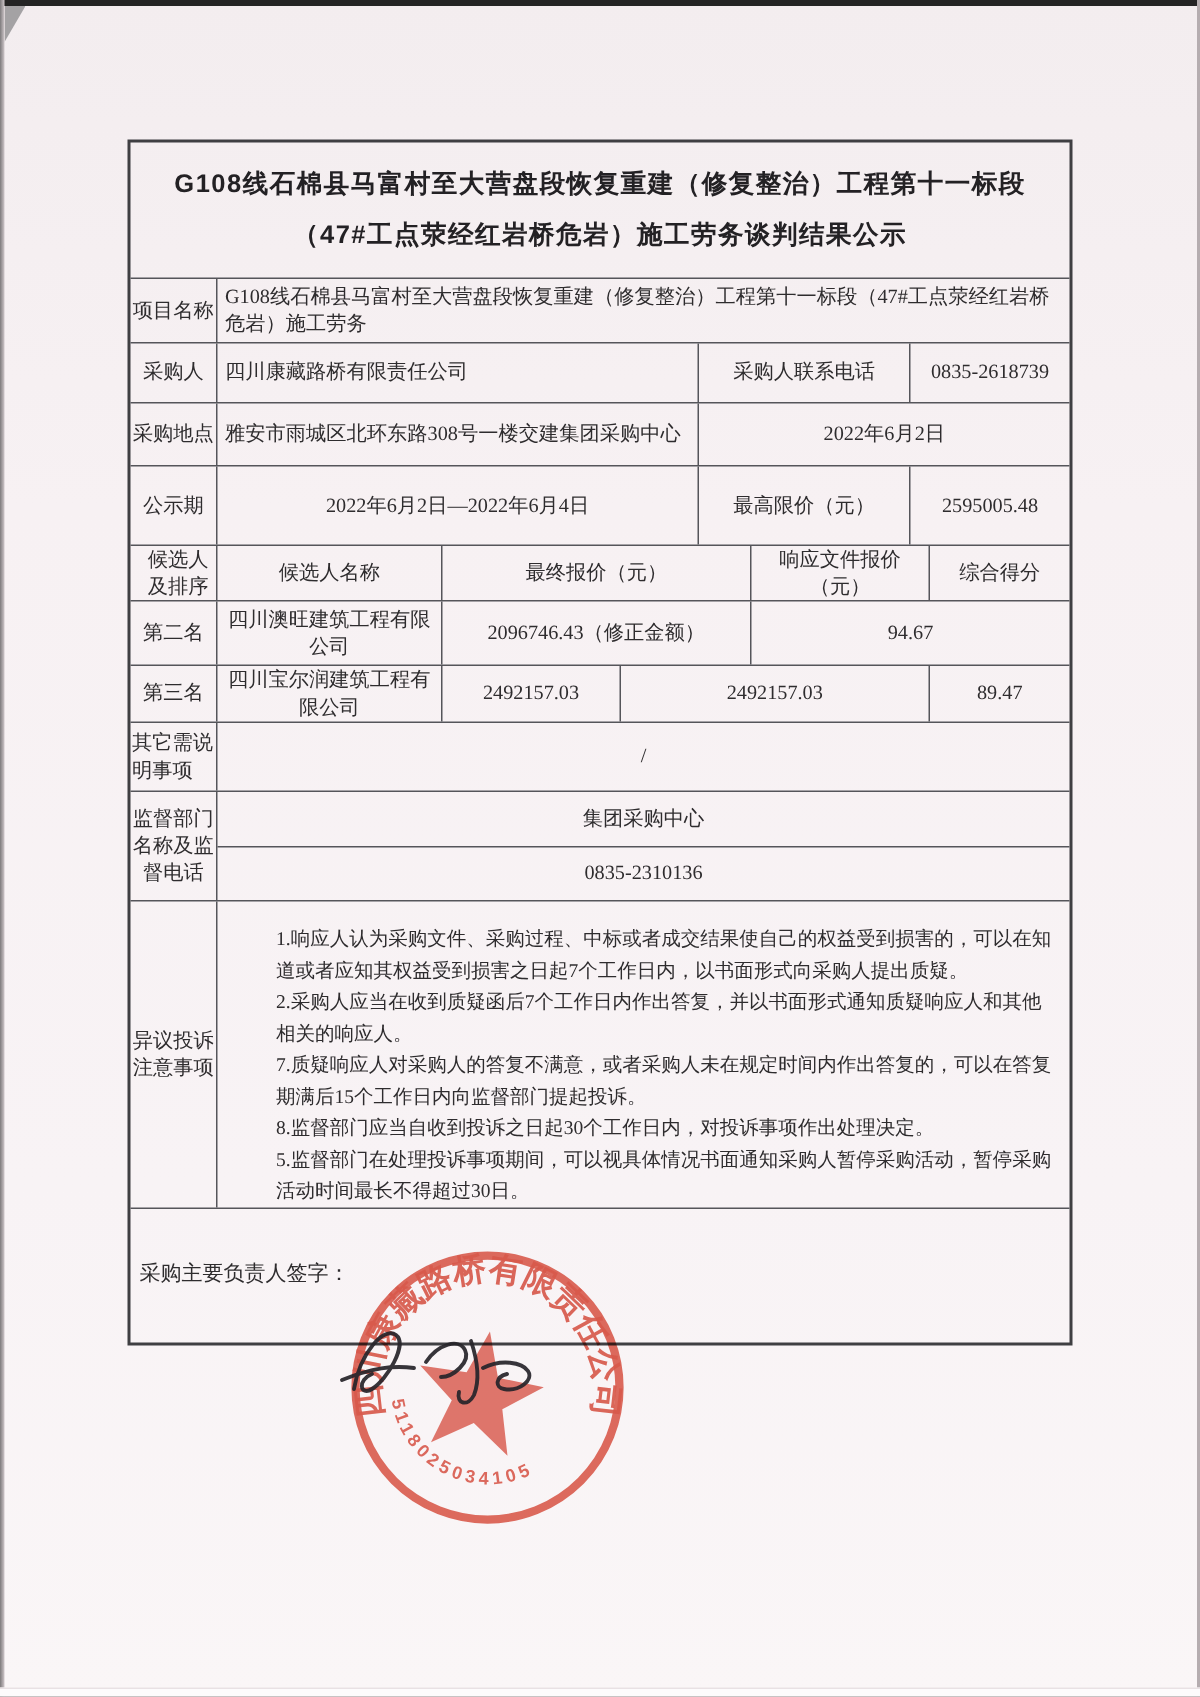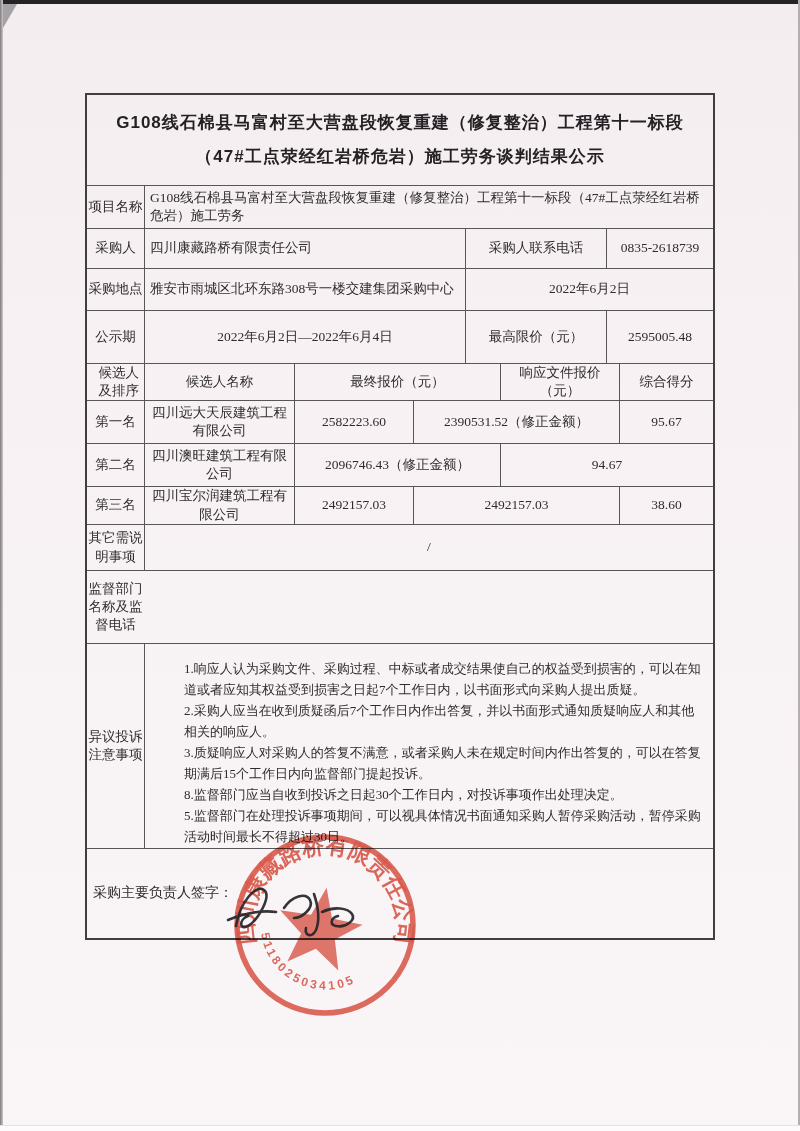--- a/index.html
+++ b/index.html
@@ -101,58 +101,55 @@
     </div>
 
     <div class="row" style="height:37px">
       <div class="cell nol w-rank" style="text-align:right;justify-content:flex-start;">候选人及排序</div>
       <div class="cell w-name">候选人名称</div>
       <div class="cell w-final">最终报价（元）</div>
       <div class="cell w-doc">响应文件报价（元）</div>
       <div class="cell flex1">综合得分</div>
     </div>
 
-    <div class="row" style="height:43px">
-      <div class="cell nol w-rank">第一名</div>
-      <div class="cell w-name">四川远大天辰建筑工程有限公司</div>
-      <div class="cell w-doc">2582223.60</div>
-      <div class="cell w-final">2390531.52（修正金额）</div>
-      <div class="cell flex1">95.67</div>
-    </div>
 
     <div class="row" style="height:43px">
       <div class="cell nol w-rank">第二名</div>
       <div class="cell w-name">四川澳旺建筑工程有限公司</div>
       <div class="cell w-final">2096746.43（修正金额）</div>
       <div class="cell flex1">94.67</div>
     </div>
 
     <div class="row" style="height:38px">
       <div class="cell nol w-rank">第三名</div>
       <div class="cell w-name">四川宝尔润建筑工程有限公司</div>
       <div class="cell w-doc">2492157.03</div>
       <div class="cell w-final">2492157.03</div>
-      <div class="cell flex1">38.60</div>
+      <div class="cell flex1">89.47</div>
     </div>
 
     <div class="row" style="height:46px">
-      <div class="cell nol w-label" style="text-align:center;justify-content:flex-start;">其它需说明事项</div>
+      <div class="cell nol w-label" style="text-align:left;justify-content:flex-start;">其它需说明事项</div>
       <div class="cell flex1">/</div>
     </div>
 
     <div class="row" style="height:73px">
       <div class="cell nol w-label">监督部门名称及监督电话</div>
+      <div class="sup-col" style="border-left:1px solid #55555a;">
+        <div class="sup-cell">集团采购中心</div>
+        <div class="sup-cell second">0835-2310136</div>
+      </div>
     </div>
 
     <div class="row" style="height:205px">
       <div class="cell nol w-label">异议投诉注意事项</div>
       <div class="cell left flex1 objection-body" style="align-items:flex-start;padding-left:39px;">
         <div>1.响应人认为采购文件、采购过程、中标或者成交结果使自己的权益受到损害的，可以在知道或者应知其权益受到损害之日起7个工作日内，以书面形式向采购人提出质疑。</div>
         <div>2.采购人应当在收到质疑函后7个工作日内作出答复，并以书面形式通知质疑响应人和其他相关的响应人。</div>
-        <div>3.质疑响应人对采购人的答复不满意，或者采购人未在规定时间内作出答复的，可以在答复期满后15个工作日内向监督部门提起投诉。</div>
+        <div>7.质疑响应人对采购人的答复不满意，或者采购人未在规定时间内作出答复的，可以在答复期满后15个工作日内向监督部门提起投诉。</div>
         <div>8.监督部门应当自收到投诉之日起30个工作日内，对投诉事项作出处理决定。</div>
         <div>5.监督部门在处理投诉事项期间，可以视具体情况书面通知采购人暂停采购活动，暂停采购活动时间最长不得超过30日。</div>
       </div>
     </div>
 
     <div class="row" style="height:90px">
       <div class="cell nol flex1 sig-cell">采购主要负责人签字：</div>
     </div>
 
   </div>

